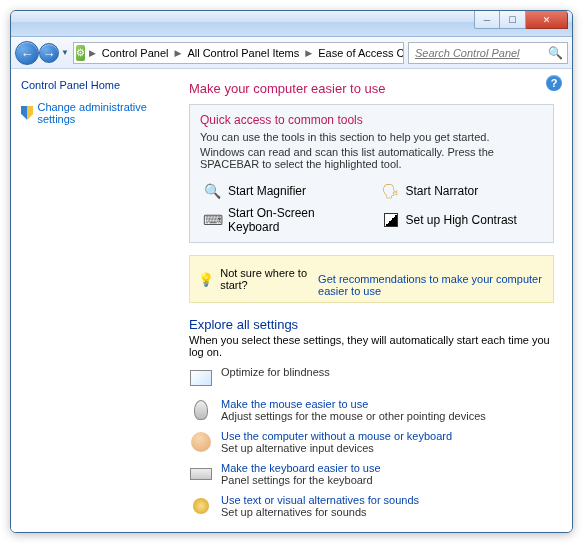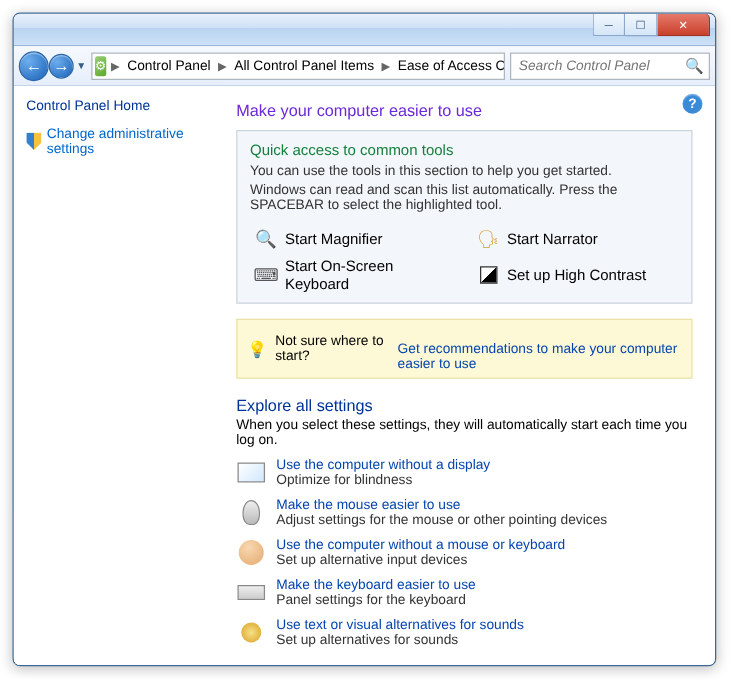--- a/index.html
+++ b/index.html
@@ -107,20 +107,21 @@
     padding: 0 4px;
     justify-content: space-between;
   }
   .search input {
     border: none; outline: none;
     font-size: 11px;
     font-style: italic;
     color: #777;
     width: 130px;
     font-family: inherit;
+    text-decoration: underline;
   }
   .search-icon { color: #3a6ea5; font-size: 12px; }
 
   .body {
     display: flex;
     background: #fff;
   }
   .sidebar {
     width: 170px;
     min-height: 460px;
@@ -151,31 +152,31 @@
     top: 6px; right: 10px;
     width: 16px; height: 16px;
     border-radius: 50%;
     background: #3a8ad8;
     color: #fff;
     display: flex; align-items: center; justify-content: center;
     font-size: 11px; font-weight: bold;
     box-shadow: inset 0 1px 1px rgba(255,255,255,0.4);
   }
   h1.main-title {
-    color: #6d28d9;
+    color: #be185d;
     font-size: 13px;
     font-weight: normal;
     margin: 4px 0 8px 0;
   }
   .quickbox {
     border: 1px solid #cdd5dc;
     background: #f3f6fa;
     padding: 8px 10px;
   }
-  .qb-title { font-size: 12px; color: #15803d; margin-bottom: 4px; }
+  .qb-title { font-size: 12px; color: #be185d; margin-bottom: 4px; }
   .qb-text { font-size: 11px; color: #333; margin-bottom: 3px; }
   .qb-checks {
     display: flex;
     gap: 40px;
     margin-top: 4px;
   }
   .chk { display: flex; align-items: center; gap: 4px; }
   .chk input { margin: 0; }
 
   .toolgrid {
@@ -336,21 +337,20 @@
 
       <h2 class="explore">Explore all settings</h2>
       <div class="explore-sub">When you select these settings, they will automatically start each time you log on.</div>
 
       <div class="setting-list">
           <div class="setting">
             <div class="s-icon">
               <div class="ico-display"></div>
             </div>
             <div class="s-body">
-              <div class="s-title">Use the computer without a display</div>
               <div class="s-desc">Optimize for blindness</div>
             </div>
           </div>
           <div class="setting">
             <div class="s-icon">
               <div class="ico-mouse"></div>
             </div>
             <div class="s-body">
               <div class="s-title">Make the mouse easier to use</div>
               <div class="s-desc">Adjust settings for the mouse or other pointing devices</div>

